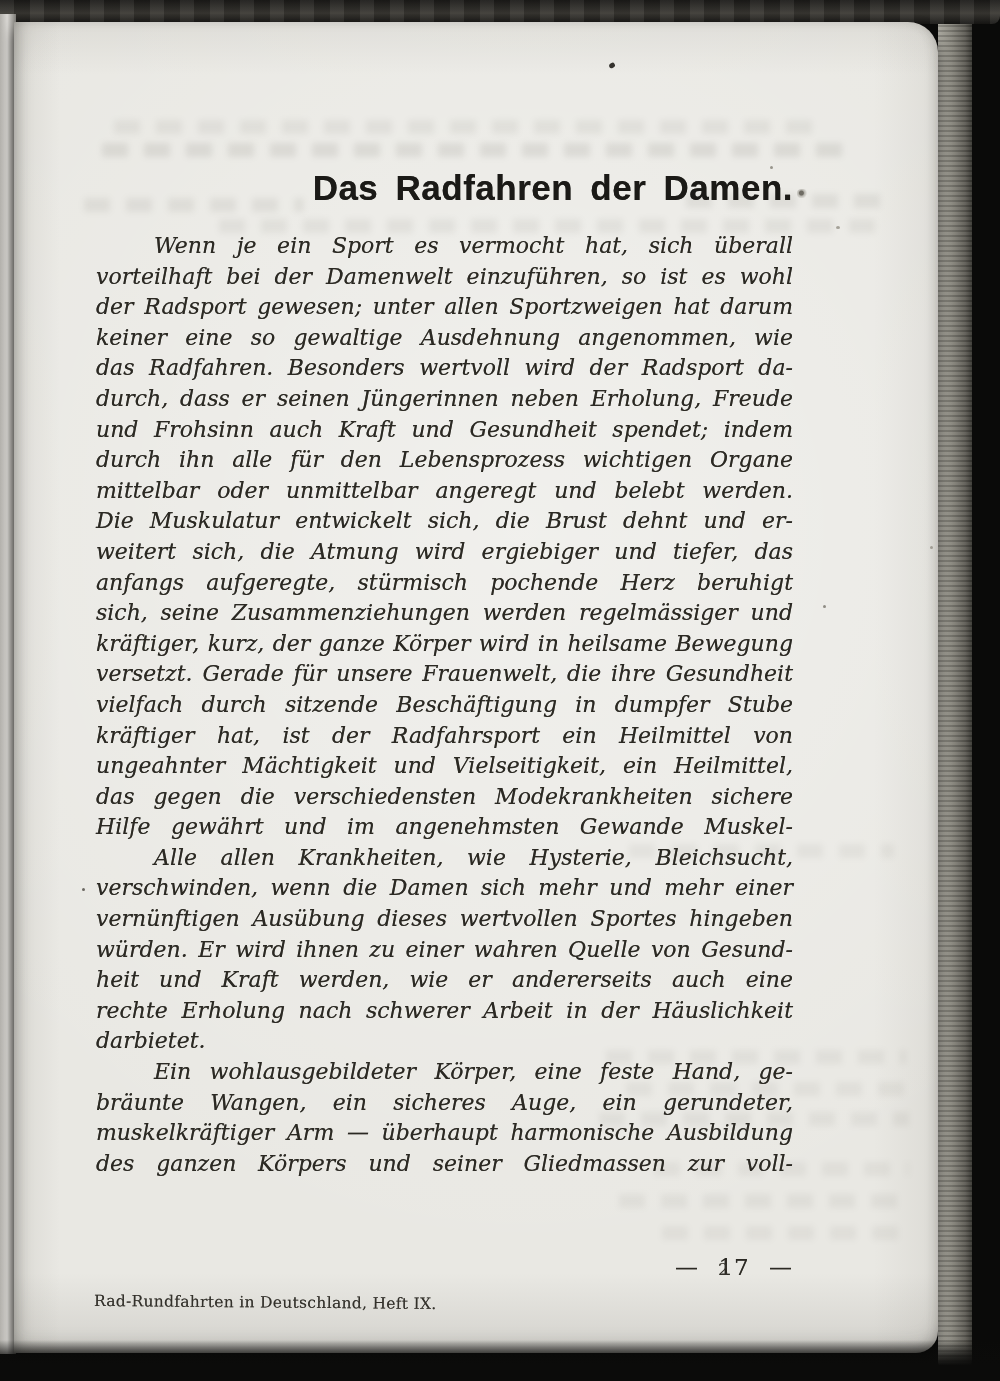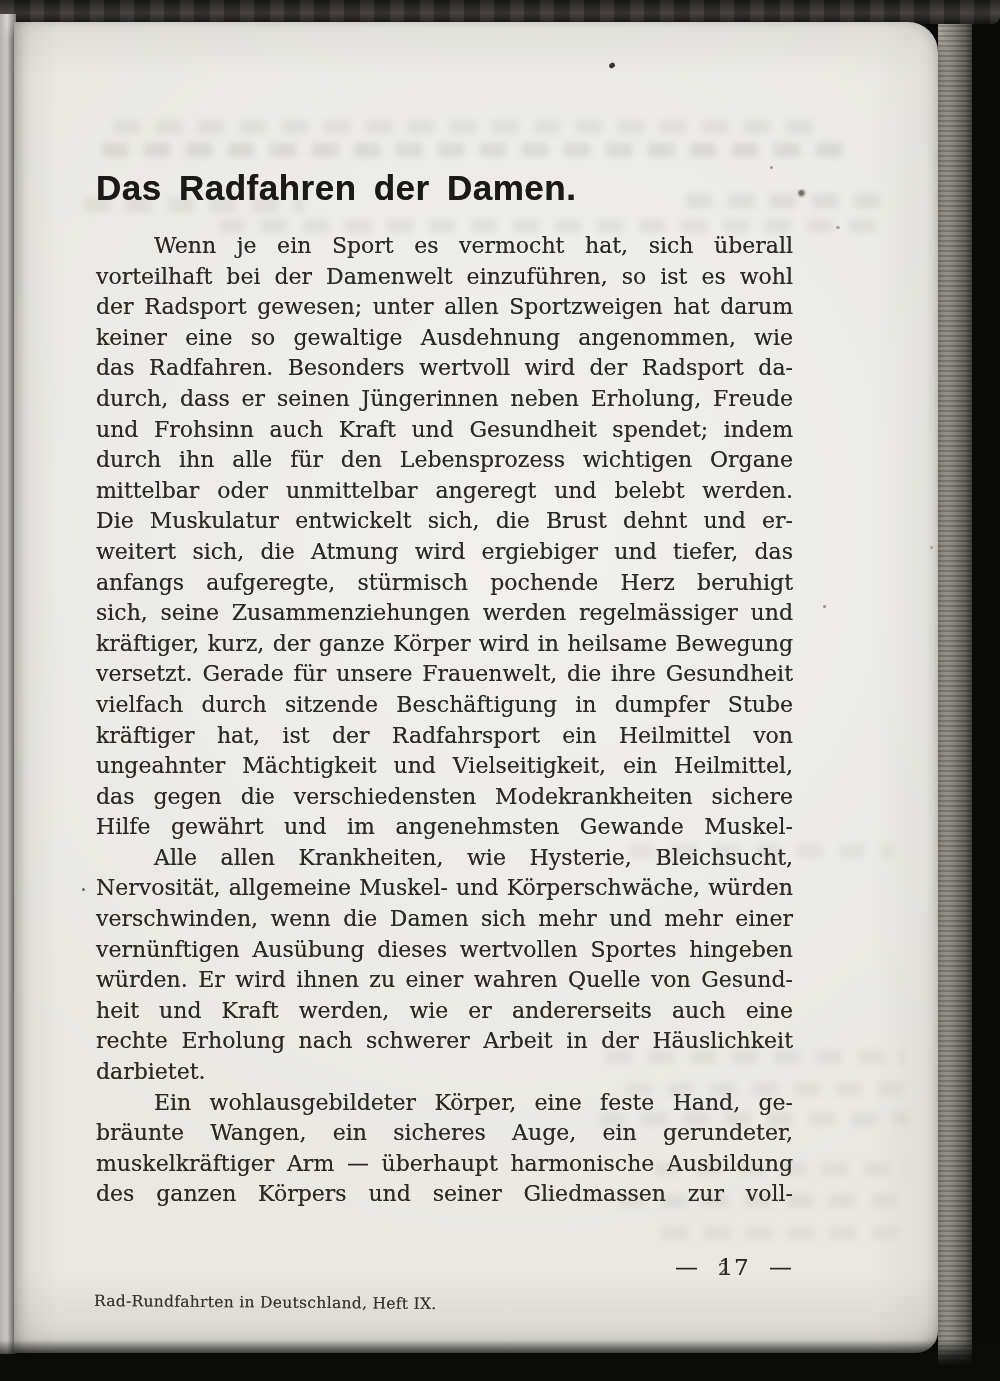--- a/index.html
+++ b/index.html
@@ -54,32 +54,32 @@
       inset 0 -12px 20px -10px rgba(50,48,44,.50),
       0 8px 14px rgba(0,0,0,.55);
   }
 
   
   .title{
     position:absolute;left:82px;top:146px;width:697px;margin:0;
     font-family:"Liberation Sans", sans-serif;
     font-weight:bold;font-size:35px;line-height:40px;
     letter-spacing:.5px;word-spacing:7px;
-    text-align:left;color:#1b1a17;
+    text-align:right;color:#1b1a17;
     text-shadow:0 0 .6px rgba(27,26,23,.8);
   }
   .body-text{
     position:absolute;left:82px;top:209px;width:697px;
     color:#2b2923;font-size:22px;
     text-shadow:0 0 .5px rgba(43,41,35,.65);
   }
   .line{
     height:30.6px;line-height:30.6px;
     text-align:justify;text-align-last:justify;
-    word-spacing:1px;white-space:nowrap;
+    word-spacing:1px;white-space:nowrap;font-style:italic;
   }
   .line.first{text-indent:58px;}
   .line.flush{text-align-last:left;}
   .footer-row{
     position:absolute;left:82px;top:1232px;width:697px;
     text-align:right;color:#2b2923;font-size:23px;
     word-spacing:11px;letter-spacing:1px;
     text-shadow:0 0 .5px rgba(43,41,35,.6);
   }
   .signature{
@@ -155,21 +155,20 @@
           <div class="line">kräftiger, kurz, der ganze Körper wird in heilsame Bewegung</div>
           <div class="line">versetzt.  Gerade für unsere Frauenwelt, die ihre Gesundheit</div>
           <div class="line">vielfach durch sitzende Beschäftigung in dumpfer Stube</div>
           <div class="line">kräftiger hat, ist der Radfahrsport ein Heilmittel von</div>
           <div class="line">ungeahnter Mächtigkeit und Vielseitigkeit, ein Heilmittel,</div>
           <div class="line">das gegen die verschiedensten Modekrankheiten sichere</div>
           <div class="line">Hilfe gewährt und im angenehmsten Gewande Muskel-</div>
         </div>
         <div>
           <div class="line first">Alle allen Krankheiten, wie Hysterie, Bleichsucht,</div>
-          <div class="line">Nervosität, allgemeine Muskel- und Körperschwäche, würden</div>
           <div class="line">verschwinden, wenn die Damen sich mehr und mehr einer</div>
           <div class="line">vernünftigen Ausübung dieses wertvollen Sportes hingeben</div>
           <div class="line">würden.  Er wird ihnen zu einer wahren Quelle von Gesund-</div>
           <div class="line">heit und Kraft werden, wie er andererseits auch eine</div>
           <div class="line">rechte Erholung nach schwerer Arbeit in der Häuslichkeit</div>
           <div class="line flush">darbietet.</div>
         </div>
         <div>
           <div class="line first">Ein wohlausgebildeter Körper, eine feste Hand, ge-</div>
           <div class="line">bräunte Wangen, ein sicheres Auge, ein gerundeter,</div>

